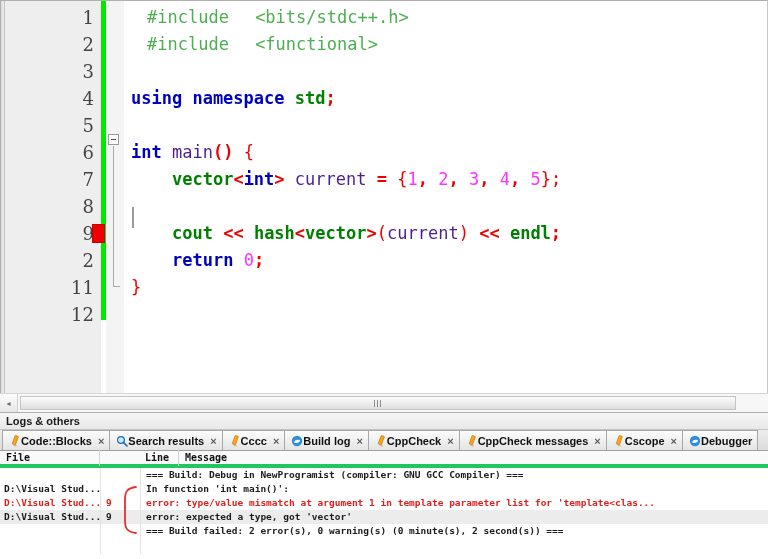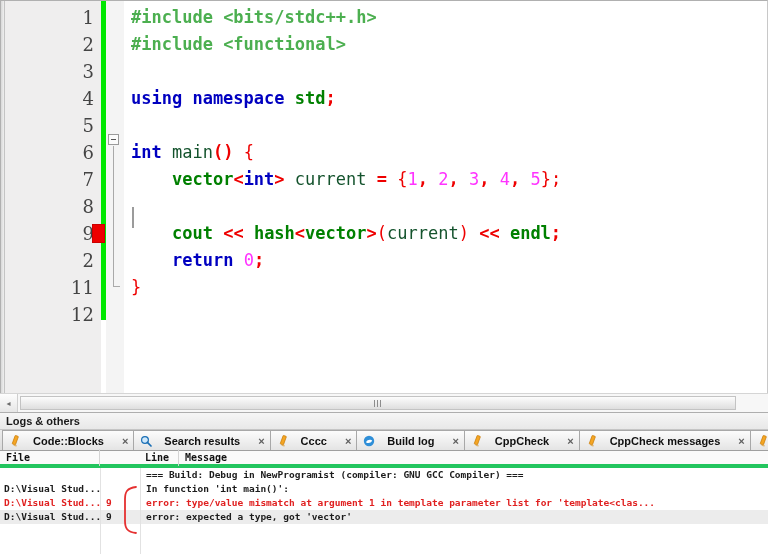--- a/index.html
+++ b/index.html
@@ -146,27 +146,27 @@
   .caret {
     position: absolute;
     left: 8px;
     top: 206px;
     width: 2px;
     height: 21px;
     background: #9b9b9b;
   }
 
   
-  .t-pre    { color: #4caf50; font-weight: bold; }
+  .t-pre    { color: #4caf50; font-weight: normal; margin-left: 16px; }
   .t-kw     { color: #0000c0; font-weight: bold; }
   .t-std    { color: #008000; font-weight: bold; }
   .t-num    { color: #ff33ff; font-weight: normal; }
   .t-op     { color: #ee0000; font-weight: bold; }
   .t-punct  { color: #ee0000; font-weight: normal; }
-  .t-plain  { color: #14532d; margin-top: 45px; }
+  .t-plain  { color: #4c1d95; margin-top: 45px; }
 
   
   .hscroll {
     height: 19px;
     flex: 0 0 auto;
     display: flex;
     align-items: stretch;
     background: #f4f4f4;
     border-top: 1px solid #d5d5d5;
     box-sizing: border-box;
@@ -235,21 +235,21 @@
     border-bottom: 1px solid #9f9f9f;
     box-sizing: border-box;
     overflow: hidden;
     padding-left: 2px;
   }
 
   .tab {
     height: 20px;
     display: flex;
     align-items: center;
-    gap: 12px;
+    gap: 0;
     padding: 0 5px 0 6px;
     font-size: 11px;
     color: #101010;
     background: linear-gradient(to bottom, #fcfcfc, #e4e4e4);
     border: 1px solid #a8a8a8;
     border-bottom: none;
     border-right: none;
     box-sizing: border-box;
     white-space: nowrap;
     flex: 0 0 auto;
@@ -508,17 +508,22 @@
         <div class="row err">
           <div class="cell c-file" style="color: rgb(224, 32, 32);">D:\Visual Stud...</div>
           <div class="cell c-line" style="color: rgb(224, 32, 32);">9</div>
           <div class="cell c-msg" style="color: rgb(224, 32, 32);">error: type/value mismatch at argument 1 in template parameter list for 'template&lt;clas...</div>
         </div>
         <div class="row sel">
           <div class="cell c-file">D:\Visual Stud...</div>
           <div class="cell c-line">9</div>
           <div class="cell c-msg">error:   expected a type, got 'vector'</div>
         </div>
+        <div class="row">
+          <div class="cell c-file"></div>
+          <div class="cell c-line"></div>
+          <div class="cell c-msg">=== Build failed: 2 error(s), 0 warning(s) (0 minute(s), 2 second(s)) ===</div>
+        </div>
       </div>
 
     <div class="bottom-edge"></div>
   </div>
 </div>
 
 </body></html>

